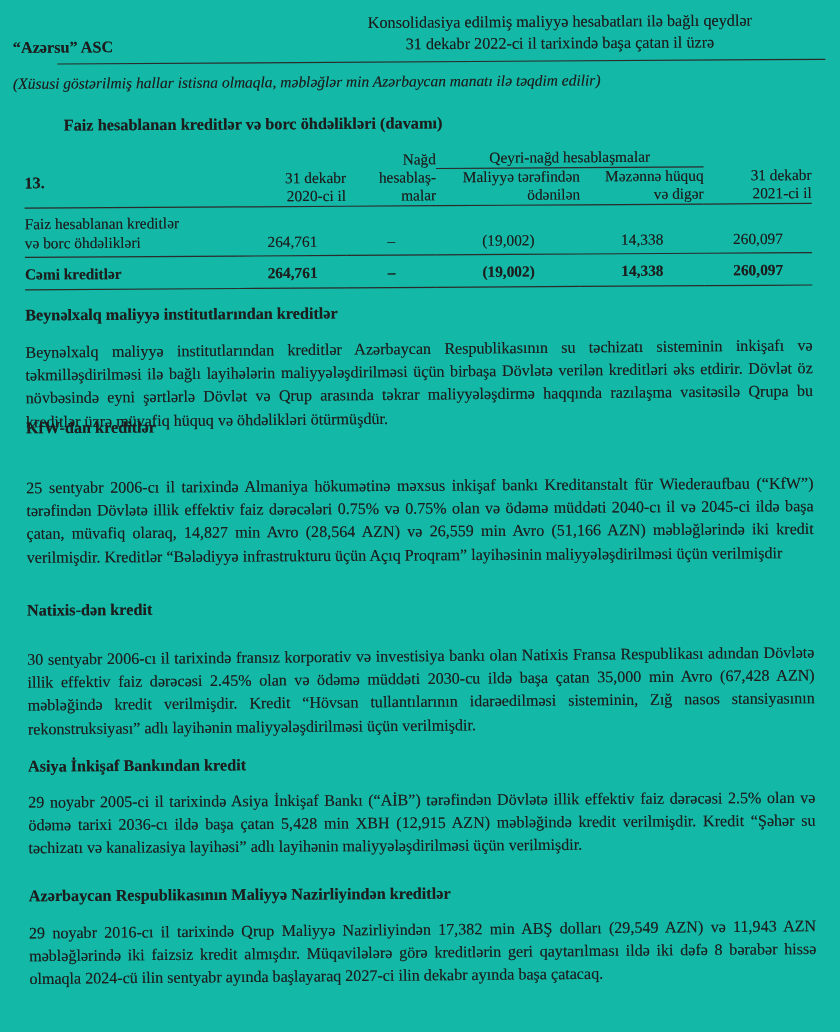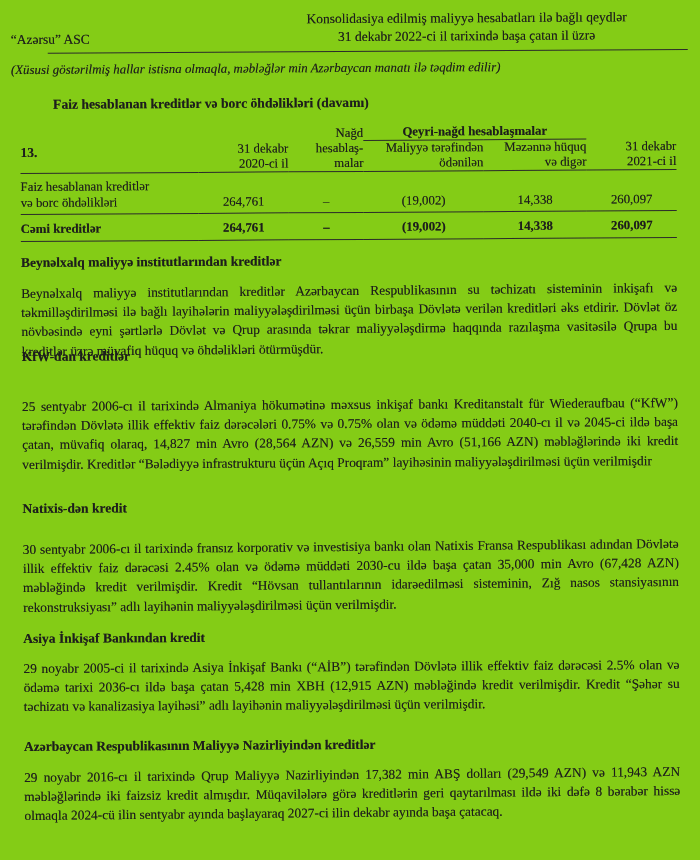--- a/index.html
+++ b/index.html
@@ -1,37 +1,37 @@
 <!DOCTYPE html>
 <html><head>
 <meta charset="utf-8">
 <style>
   html,body{margin:0;padding:0;background:#ffffff;}
   .page{
     position:relative;width:700px;height:860px;overflow:hidden;
-    background:#84cc16;
+    background:#14b8a6;
     font-family:"Liberation Serif","DejaVu Serif",serif;
     color:#1d1d1d;
     text-shadow:0 0 0.45px rgba(25,25,25,0.55);
   }
   .tilt{position:absolute;inset:0;transform:rotate(-0.35deg);transform-origin:350px 420px;}
   .abs{position:absolute;}
   
   .hdr-right{top:10px;right:8px;width:446px;text-align:center;font-size:13.5px;line-height:18px;}
-  .company{top:30px;left:13px;font-size:13.5px;}
+  .company{top:30px;left:13px;font-size:13.5px;font-weight:bold;}
   .hdr-rule{top:51px;left:50px;width:640px;border-top:1.6px solid #2b2b2b;height:0;}
   .note{top:61px;left:13px;font-style:italic;font-size:12.9px;}
   
   .sec13{top:95px;left:22px;display:flex;font-weight:bold;font-size:13.6px;}
   .sec13 .no{width:33px;margin-top:48px;}
   
   table.rec{top:125px;left:22px;position:absolute;width:656px;border-collapse:collapse;font-size:12.8px;}
   table.rec td{padding:0;vertical-align:bottom;}
   td.ch{font-weight:normal;text-align:right;white-space:pre-line;line-height:15px;padding-bottom:3px;}
-  td.group{font-weight:bold;text-align:center;border-bottom:1.3px solid #2b2b2b;padding-bottom:1px;line-height:15px;}
+  td.group{font-weight:normal;text-align:center;border-bottom:1.3px solid #2b2b2b;padding-bottom:1px;line-height:15px;}
   tr.hdr2 td{border-bottom:1.7px solid #2b2b2b;}
   tr.r1 td{border-bottom:1px solid #2b2b2b;padding-top:5px;padding-bottom:3px;}
   tr.total td{border-bottom:1.8px solid #2b2b2b;font-weight:bold;padding-top:6px;padding-bottom:4px;}
   td.lbl{text-align:left;white-space:pre-line;line-height:16px;}
   td.num{text-align:center;}
   
   .shead{left:22px;font-weight:bold;font-size:13.5px;}
   .spara{left:22px;width:656px;font-size:13.4px;line-height:19.2px;text-align:justify;}
   .xt{transform:rotate(-0.18deg);}
 </style>

